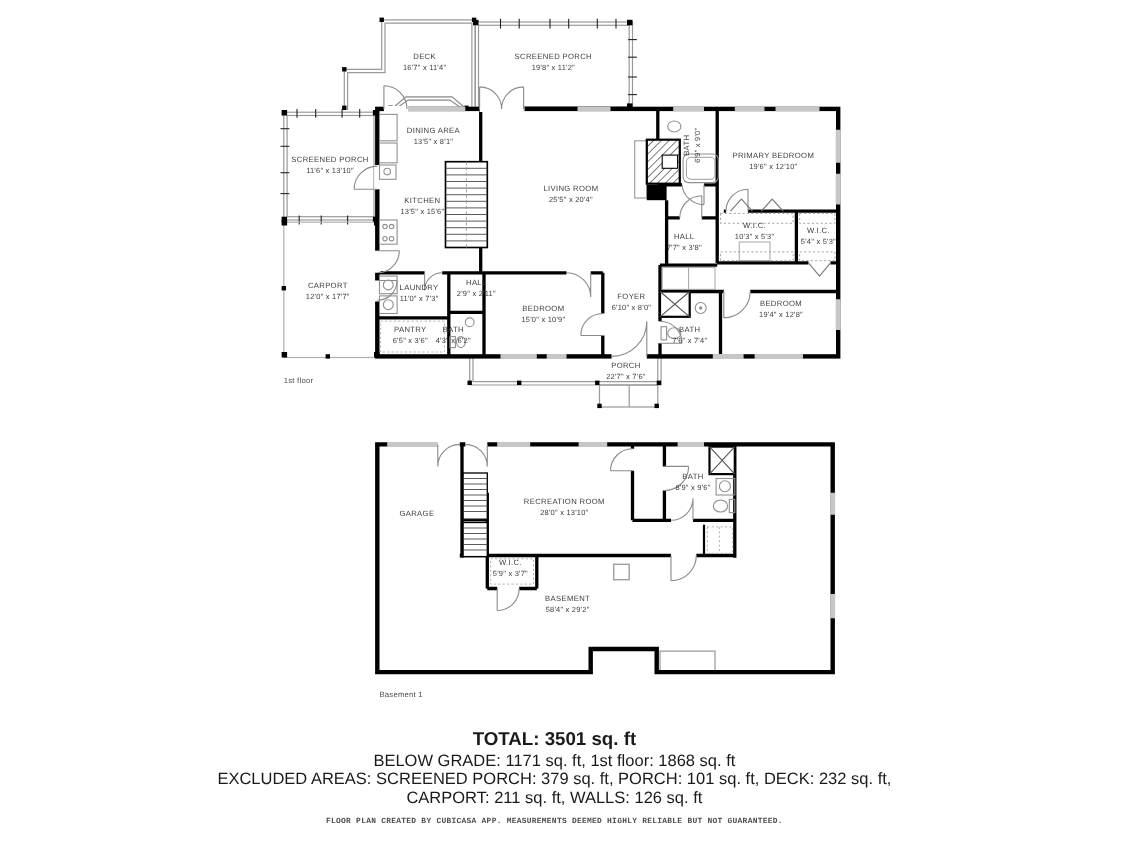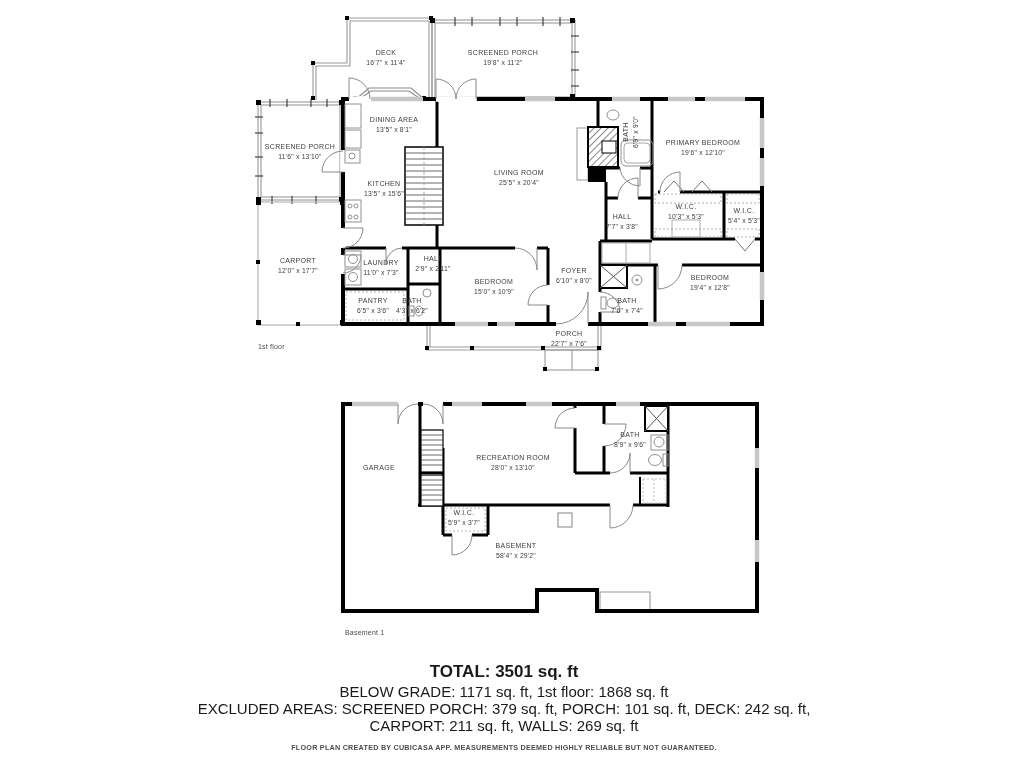--- a/index.html
+++ b/index.html
@@ -14,21 +14,21 @@
   }
   .room-label .rn{font-size:7px;letter-spacing:.3px;line-height:10px;}
   .room-label .rd{font-size:6.8px;letter-spacing:.2px;line-height:9px;}
   .room-label.vert{transform:translate(-50%,-50%) rotate(-90deg);}
   .floor-tag{
     position:absolute;font-size:7px;color:#4a4a4a;letter-spacing:.2px;z-index:5;
   }
   .summary{position:absolute;left:0;right:16px;top:662px;text-align:center;color:#1a1a1a;z-index:5;}
   .s-total{font-size:17px;font-weight:700;margin-bottom:1px;}
   .s-line{font-size:15px;line-height:17px;}
-  .s-disclaimer{font-size:7.2px;font-weight:700;color:#4d4d4d;margin-top:9px;letter-spacing:.25px;}
+  .s-disclaimer{font-size:7.2px;font-weight:700;color:#4d4d4d;margin-top:9px;letter-spacing:.25px;font-family:Liberation Mono, monospace;}
 </style>
 </head>
 <body>
 
 <div class="stage">
 
 <svg class="plan-svg" viewBox="0 0 1024 768">
   <defs>
     <pattern id="hatchPat" width="5" height="5" patternTransform="rotate(45)" patternUnits="userSpaceOnUse">
       <line x1="0" y1="0" x2="0" y2="5" stroke="#555" stroke-width="1.4"></line>
@@ -415,18 +415,18 @@
 </div>
 <div class="room-label" style="left:516px;top:550px">
   <div class="rn">BASEMENT</div>
   <div class="rd">58'4" x 29'2"</div>
 </div>
 <div class="floor-tag" style="left:345px;top:629px">Basement 1</div>
 
 <div class="summary">
   <div class="s-total">TOTAL: 3501 sq. ft</div>
   <div class="s-line">BELOW GRADE: 1171 sq. ft, 1st floor: 1868 sq. ft</div>
-  <div class="s-line">EXCLUDED AREAS: SCREENED PORCH: 379 sq. ft, PORCH: 101 sq. ft, DECK: 242 sq. ft,</div>
-  <div class="s-line">CARPORT: 211 sq. ft, WALLS: 269 sq. ft</div>
+  <div class="s-line">EXCLUDED AREAS: SCREENED PORCH: 379 sq. ft, PORCH: 101 sq. ft, DECK: 232 sq. ft,</div>
+  <div class="s-line">CARPORT: 211 sq. ft, WALLS: 126 sq. ft</div>
   <div class="s-disclaimer">FLOOR PLAN CREATED BY CUBICASA APP. MEASUREMENTS DEEMED HIGHLY RELIABLE BUT NOT GUARANTEED.</div>
 </div>
 
 </div>
 
 </body></html>

